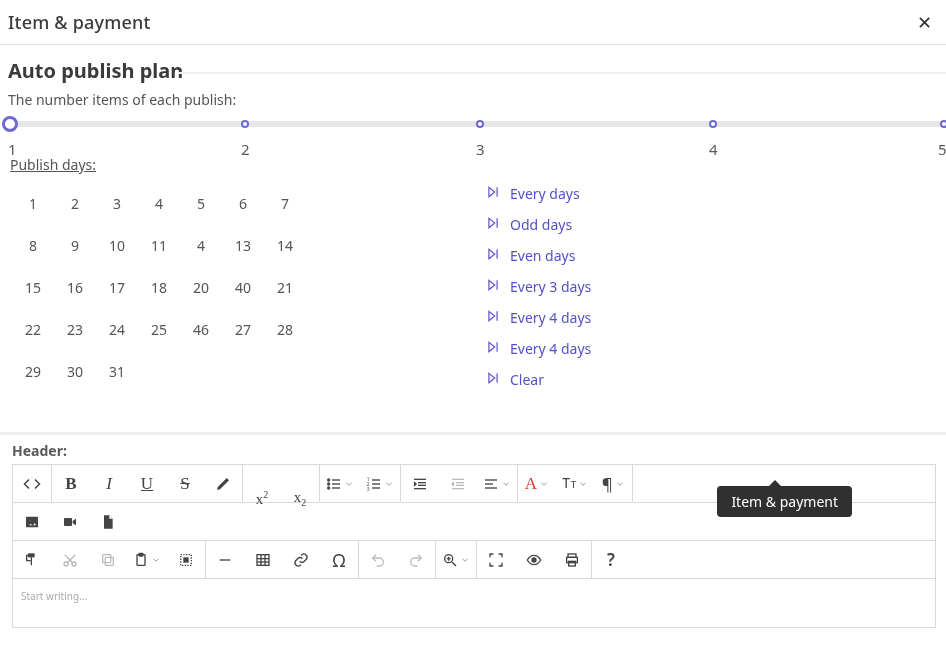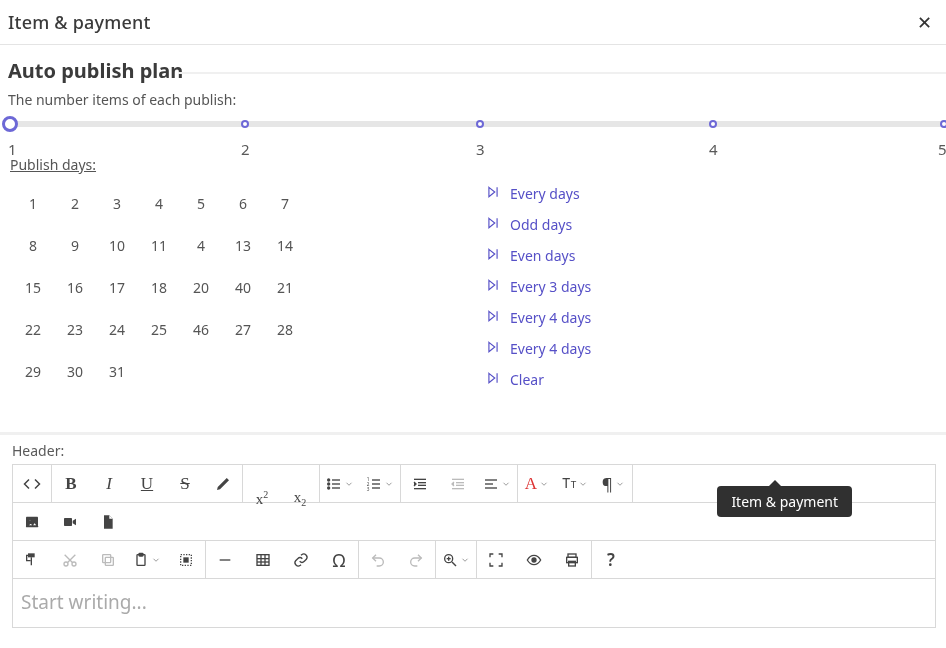--- a/index.html
+++ b/index.html
@@ -159,20 +159,21 @@
   .hr {
     margin: 40px 0 6px 0;
     height: 3px;
     background: var(--light-border);
   }
 
   .header-label {
     font-size: 14px;
     color: #5a5a5a;
     margin: 0 0 4px 12px;
+    font-weight: bold;
   }
 
   
   .editor {
     border: 1px solid var(--grid);
     margin: 0 0 0 12px;
     width: 924px;
   }
   .toolbar-row {
     display: flex;
@@ -221,21 +222,21 @@
     top: -6px;
     left: 52px;
     border: 6px solid transparent;
     border-bottom-color: var(--tooltip-bg);
     border-top: 0;
   }
 
   .editor-body {
     padding: 10px 8px;
     color: #aaa;
-    font-size: 19px;
+    font-size: 10px;
     min-height: 48px;
   }
 </style>
 </head>
 <body>
 
 <div class="titlebar">
   <h1>Item &amp; payment</h1>
   <span class="close">✕</span>
 </div>

